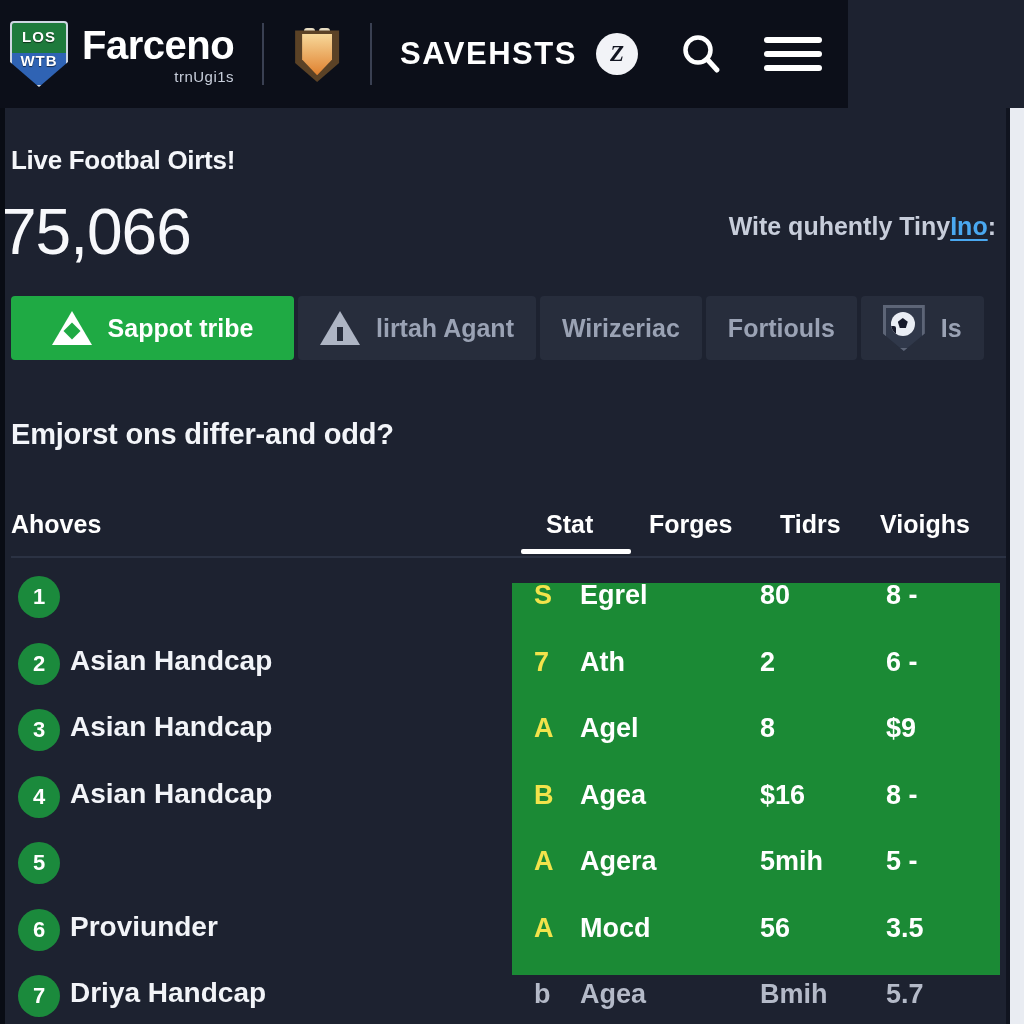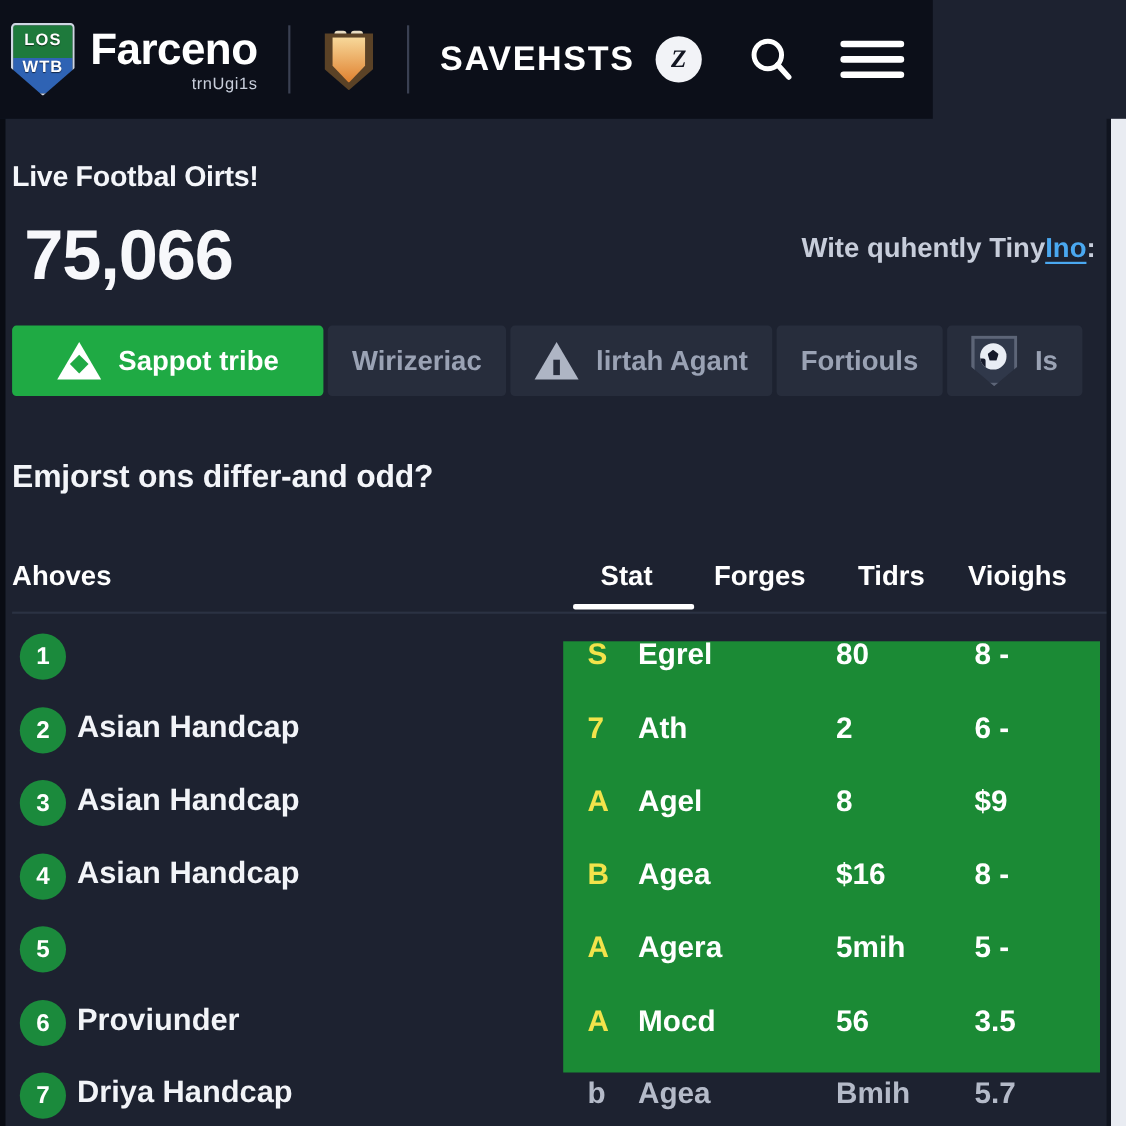--- a/index.html
+++ b/index.html
@@ -190,23 +190,23 @@
     position: absolute;
     left: 11px; top: 37px;
     font-size: 26px;
     font-weight: 700;
     color: #f4f6fa;
     letter-spacing: -0.3px;
     white-space: nowrap;
   }
   .hero-count {
     position: absolute;
-    left: 22px; top: 92px;
+    left: 1px; top: 92px;
     font-size: 64px;
-    font-weight: 700;
+    font-weight: 400;
     color: #f7f8fb;
     letter-spacing: -1px;
     line-height: 1;
   }
   .hero-note {
     position: absolute;
     right: 28px; top: 104px;
     font-size: 25px;
     font-weight: 700;
     color: #c7cdda;
@@ -476,28 +476,28 @@
   <div class="tabs">
 
     <div class="tab primary">
       <div class="tri-icon">
           <i class="notch"></i>
         </div>
       <span>Sappot tribe</span>
     </div>
 
     <div class="tab">
-      <span>Wirizeriac</span>
-    </div>
-
-    <div class="tab">
       <div class="tri-icon grey">
           <i class="notch"></i>
         </div>
       <span>lirtah Agant</span>
+    </div>
+
+    <div class="tab">
+      <span>Wirizeriac</span>
     </div>
 
     <div class="tab">
       <span>Fortiouls</span>
     </div>
 
     <div class="tab">
       <div class="ball-shield">
         <div class="bs-outline"></div>
         <div class="bs-ball"></div>

